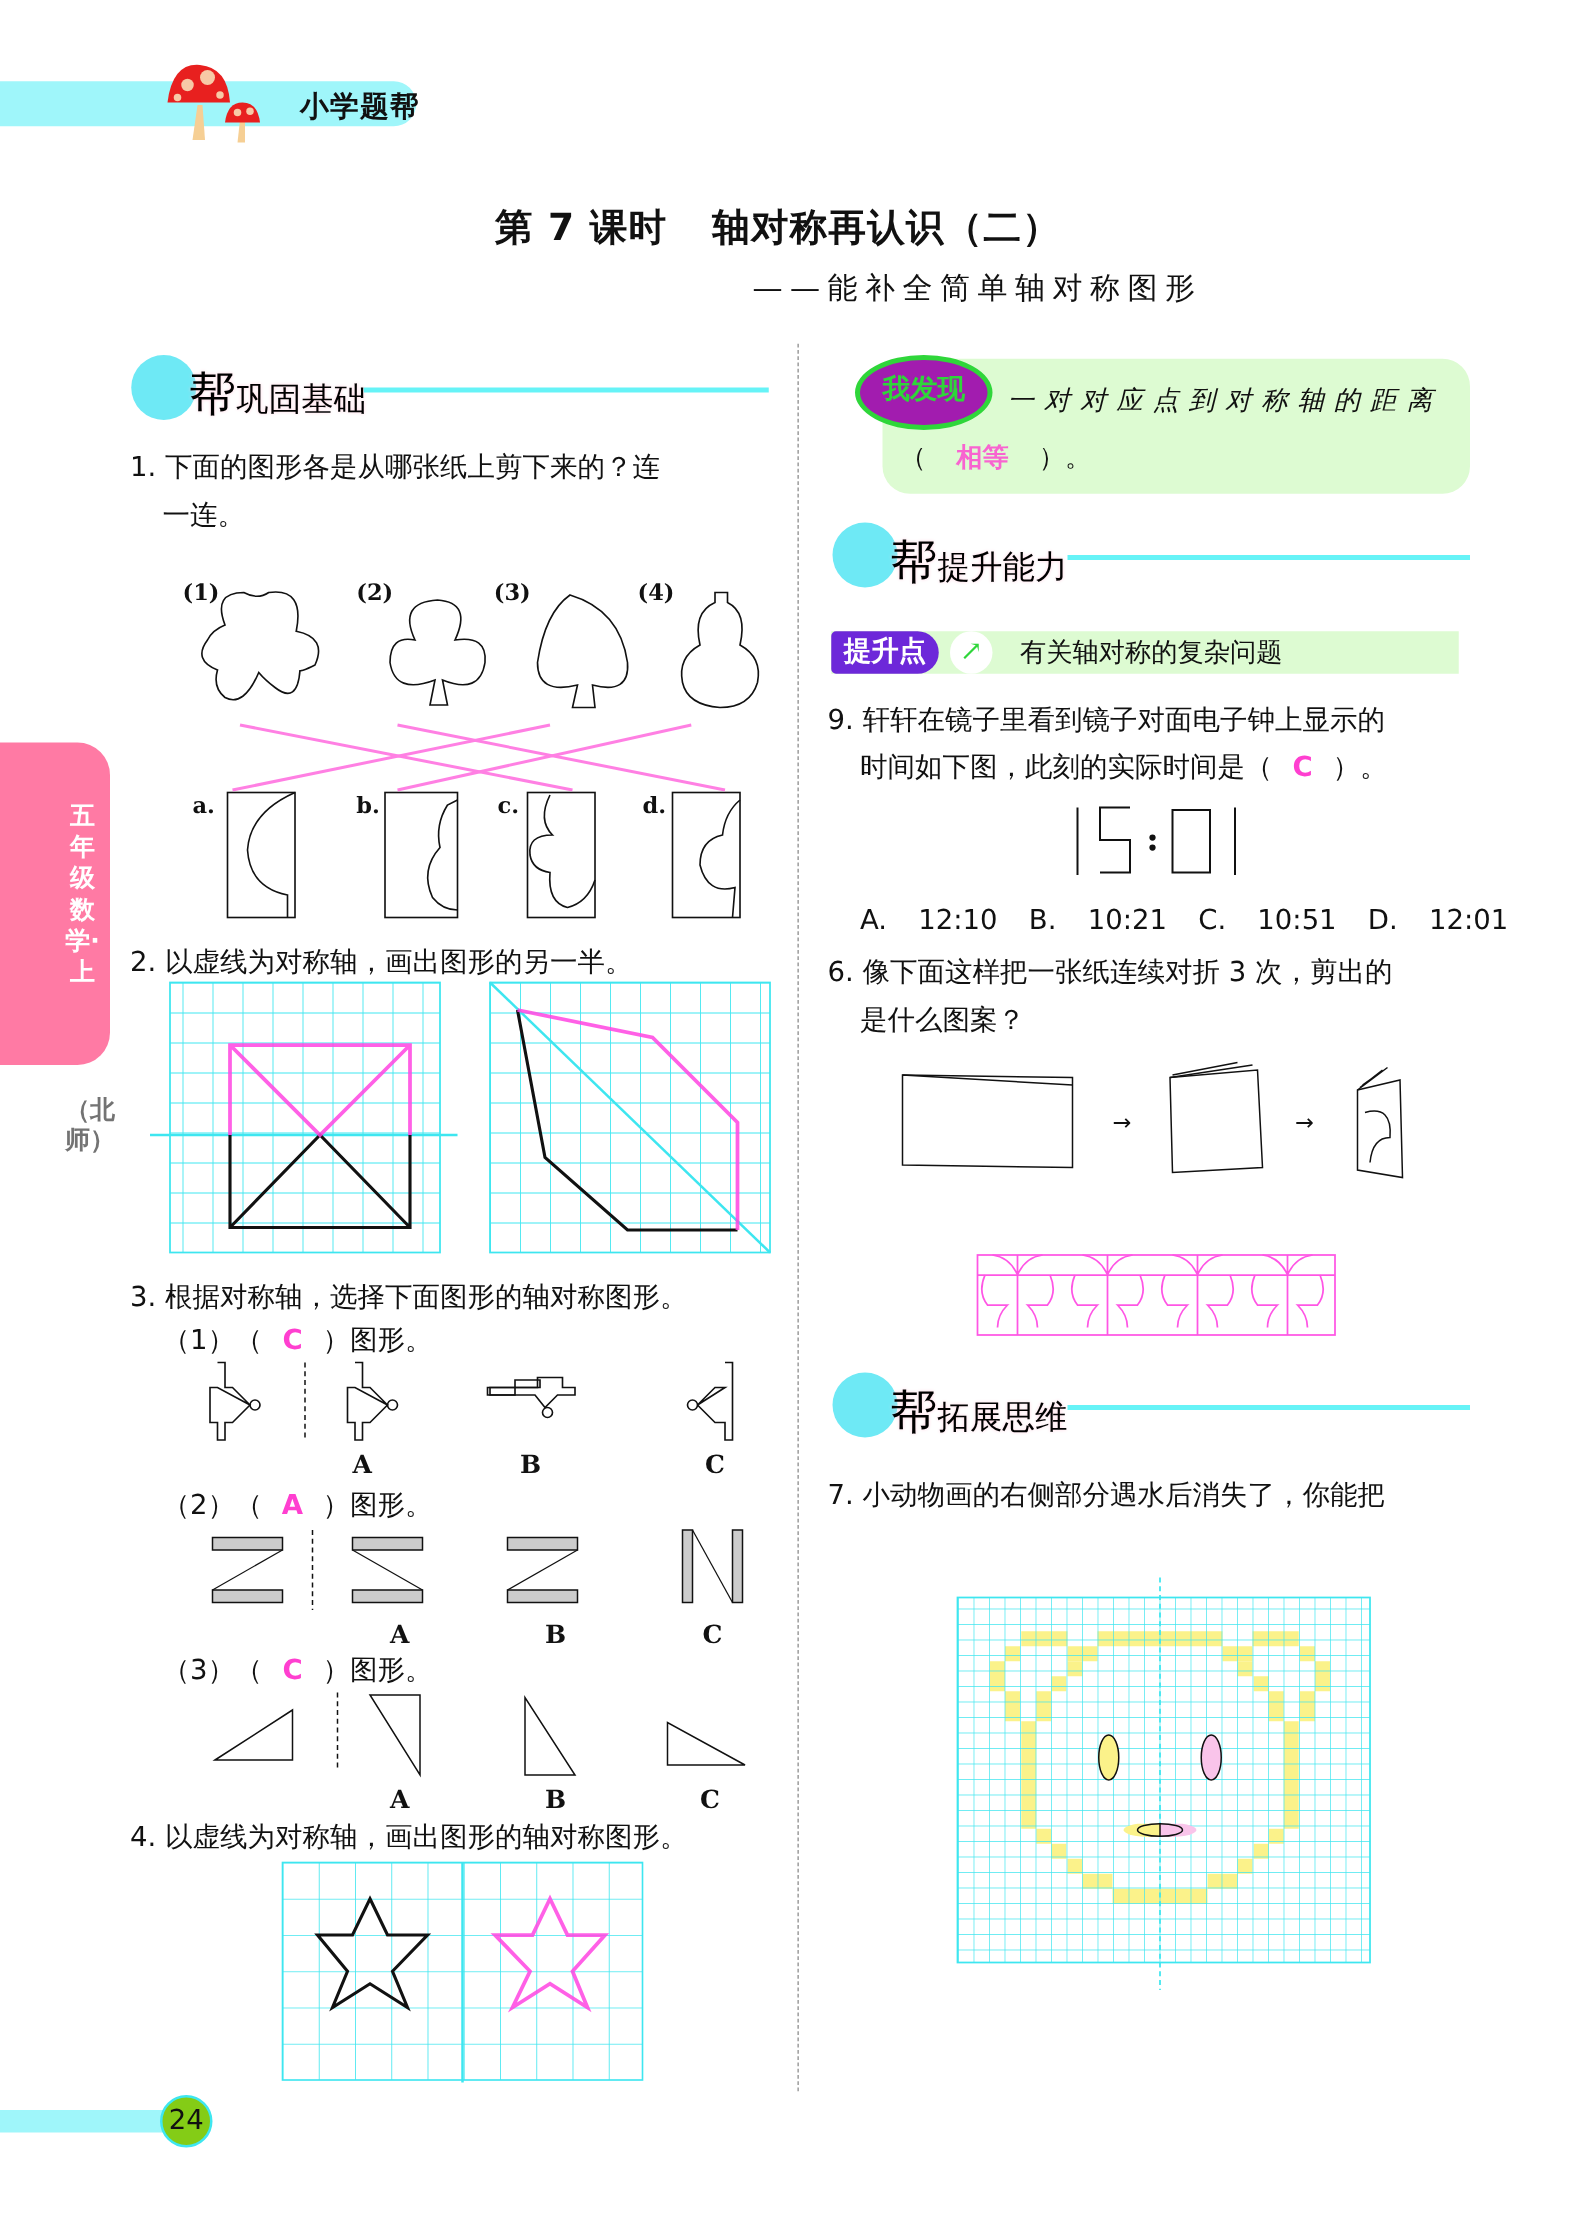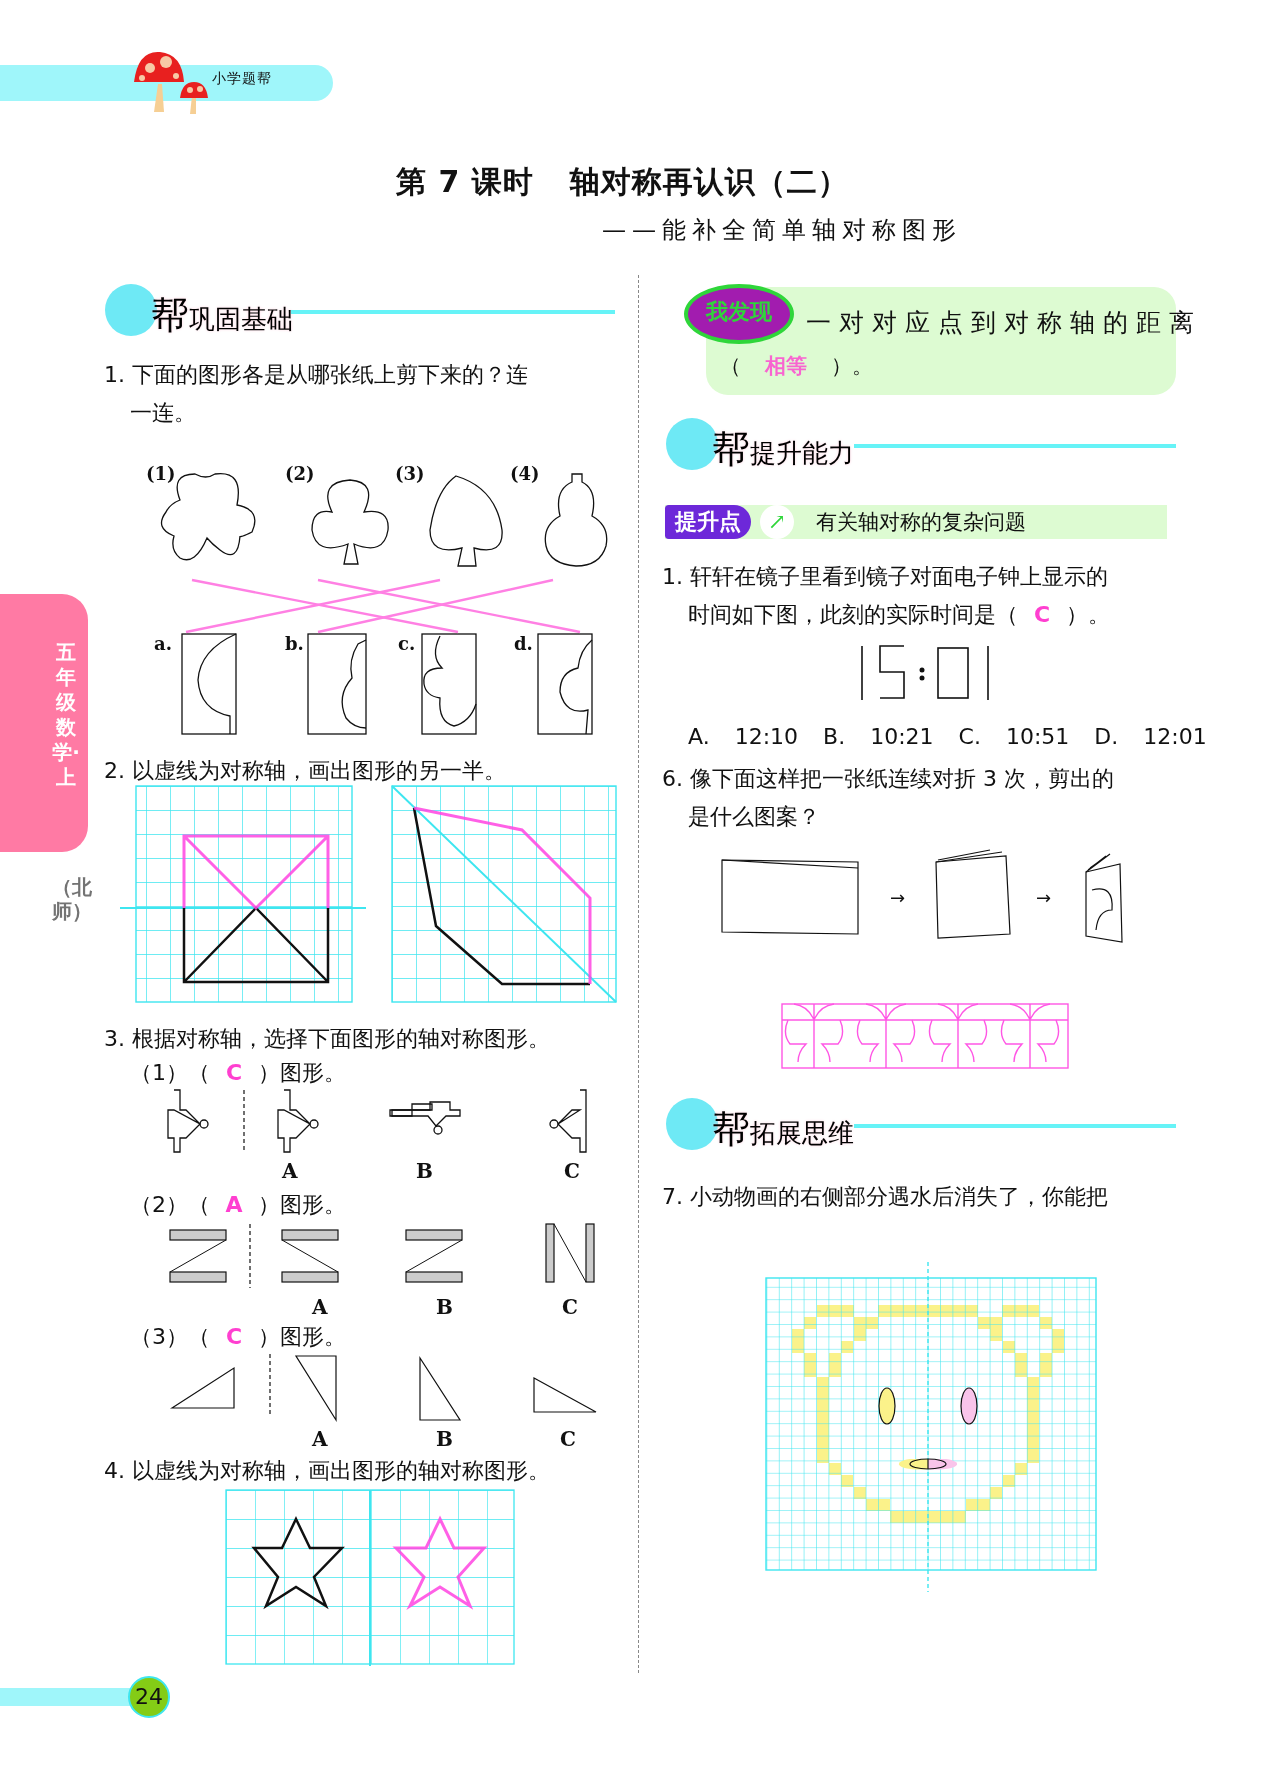--- a/index.html
+++ b/index.html
@@ -1,36 +1,36 @@
 <!DOCTYPE html>
 <html><head>
 <meta charset="utf-8">
 <style>
   html, body { margin:0; padding:0; background:#ffffff; }
   body { width:1277px; height:1773px; position:relative; overflow:hidden;
          font-family:"DejaVu Serif","Liberation Serif",serif; color:#111; }
   .abs { position:absolute; }
   .brand-bar { left:0; top:65px; width:333px; height:36px; background:#9ff6fa; border-radius:0 18px 18px 0; }
-  .brand-text { left:212px; top:70px; font-family:"DejaVu Sans",sans-serif; font-size:14px; font-weight:normal; letter-spacing:1px; }
+  .brand-text { left:240px; top:70px; font-family:"DejaVu Sans",sans-serif; font-size:23px; font-weight:bold; letter-spacing:1px; }
   .title { left:396px; top:162px; font-family:"DejaVu Sans",sans-serif; font-size:30px; font-weight:bold; letter-spacing:1px; }
   .title .gap { display:inline-block; width:36px; }
   .subtitle { left:602px; top:214px; font-size:24px; letter-spacing:6px; }
   .divider { left:638px; top:275px; height:1398px; border-left:1px dashed #888; }
   .sec-head { height:60px; }
   .sec-head .bubble { position:absolute; left:0; top:4px; width:52px; height:52px; border-radius:50%; background:#6ee9f5; }
   .sec-head .label { position:absolute; left:18px; top:10px; font-family:"DejaVu Sans",sans-serif; font-weight:normal; color:#000000; font-size:26px; text-shadow:0 0 3px #ffd0df; white-space:nowrap;margin-left:28px; }
   .sec-head .label .big { font-size:38px; }
   .sec-head .rule { position:absolute; top:30px; right:0; height:4px; background:#66f3f7; }
   .q { font-family:"DejaVu Sans",sans-serif; font-size:22px; line-height:38px; }
   .q-indent { padding-left:26px; }
   .ans { color:#ff3fd0; font-weight:bold; display:inline-block; min-width:48px; text-align:center; }
   .discover { left:706px; top:287px; width:470px; height:108px; background:#ddfbd2; border-radius:22px; }
   .discover-badge { left:684px; top:284px; width:102px; height:52px; border:4px solid #2fd63a; border-radius:50%; background:#a21caf;
                     font-family:"DejaVu Sans",sans-serif; font-weight:bold; font-size:22px; color:#2fd63a; text-align:center; line-height:48px; }
-  .discover-text { left:806px; top:306px; font-size:25px; letter-spacing:8px; }
+  .discover-text { left:806px; top:306px; font-size:21px; letter-spacing:8px;font-style:italic; }
   .discover-text2 { left:720px; top:352px; font-size:21px; }
   .tip { left:665px; top:505px; width:502px; height:34px; background:#ddfbd2; }
   .tip-badge { left:665px; top:505px; height:34px; padding:0 10px; background:#6d28d9; color:#fff; font-family:"DejaVu Sans",sans-serif; font-weight:bold;
                font-size:22px; line-height:34px; border-radius:4px 18px 18px 4px; }
   .tip-arrow { left:760px; top:505px; width:34px; height:34px; border-radius:50%; background:#fff; color:#2fd63a; font-size:22px; text-align:center; line-height:34px; }
   .tip-text { left:816px; top:508px; font-family:"DejaVu Sans",sans-serif; font-size:21px; }
   .side-tab { left:0; top:594px; width:88px; height:258px; background:#ff7aa4; border-radius:0 26px 26px 0; }
   .side-text { left:52px; top:640px; width:28px; color:#fff; font-family:"DejaVu Sans",sans-serif; font-weight:bold; font-size:20px; line-height:25px; text-align:center; }
   .side-sub { left:52px; top:875px; width:28px; color:#737373; font-family:"DejaVu Sans",sans-serif; font-weight:bold; font-size:20px; line-height:24px; text-align:center; }
   .page-bar { left:0; top:1688px; width:140px; height:18px; background:#9ff6fa; }
@@ -234,21 +234,21 @@
   <div class="label"><span class="big">帮</span><span>提升能力</span></div>
   <div class="rule" style="width:322px"></div>
 </div>
 
 <div class="abs tip"></div>
 <div class="abs tip-badge">提升点</div>
 <div class="abs tip-arrow">↗</div>
 <div class="abs tip-text">有关轴对称的复杂问题</div>
 
 <div class="abs q" style="left:662px;top:558px;width:520px">
-  <div>1. 轩轩在镜子里看到镜子对面电子钟上显示的</div>
+  <div>9. 轩轩在镜子里看到镜子对面电子钟上显示的</div>
   <div class="q-indent">
     <span>时间如下图，此刻的实际时间是（</span><span class="ans">C</span><span>）。</span>
   </div>
 </div>
 <svg class="abs" style="left:858px;top:644px" width="140" height="60">
   <g fill="none" stroke="#111" stroke-width="1.6">
     <line x1="4" y1="2" x2="4" y2="56"></line>
     <path d="M22 2 L46 2 L46 28 L22 28 L22 54 L46 54" transform="scale(-1,1) translate(-68,0)"></path>
     <rect x="80" y="4" width="30" height="50"></rect>
     <line x1="130" y1="2" x2="130" y2="56"></line>

